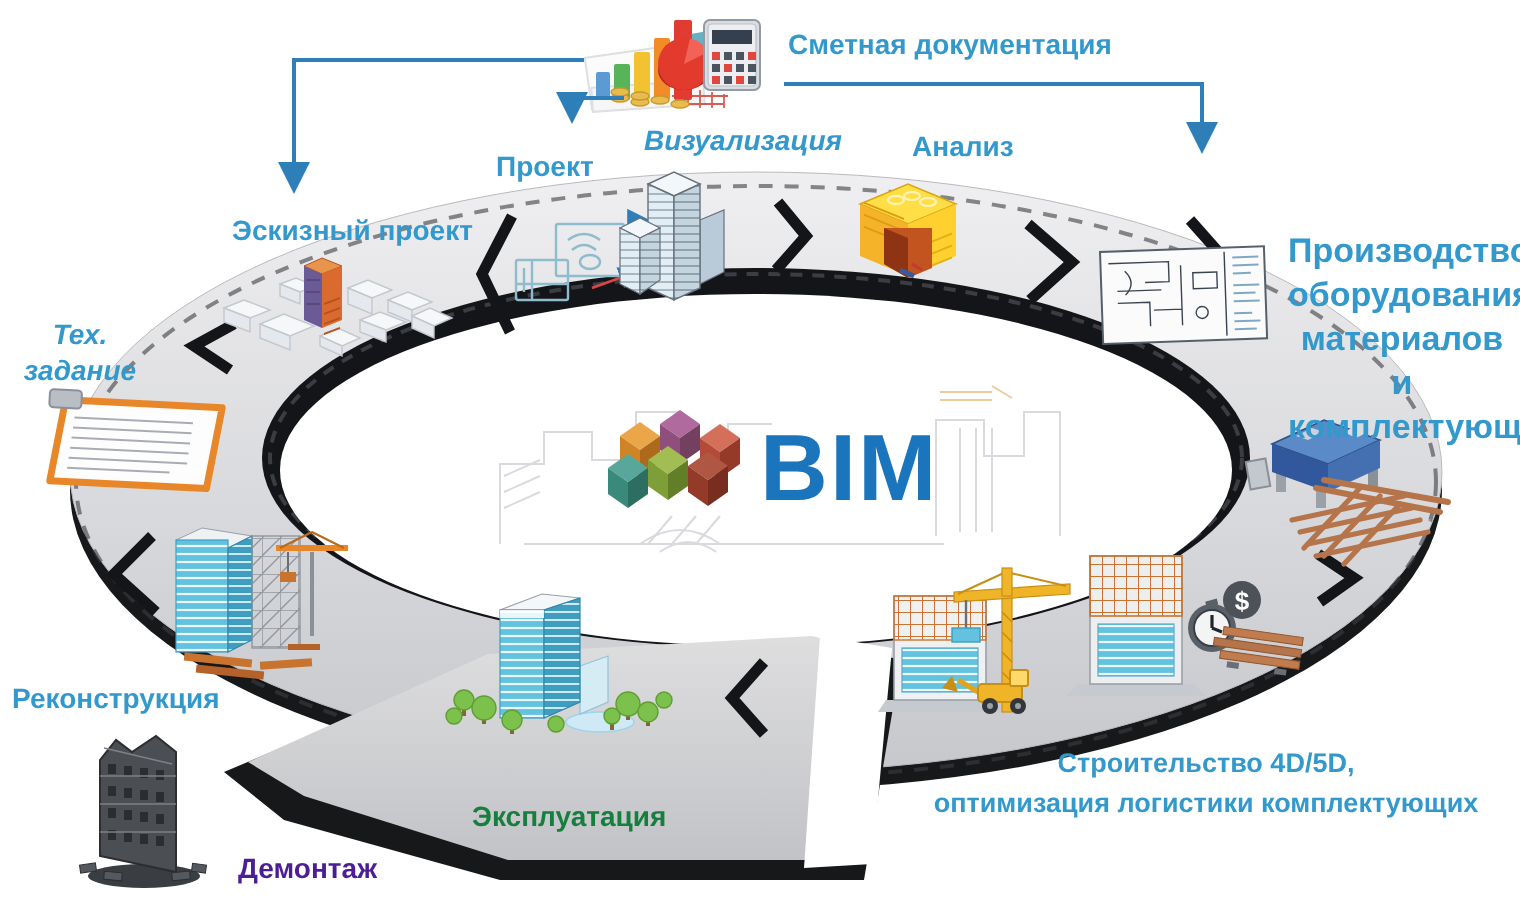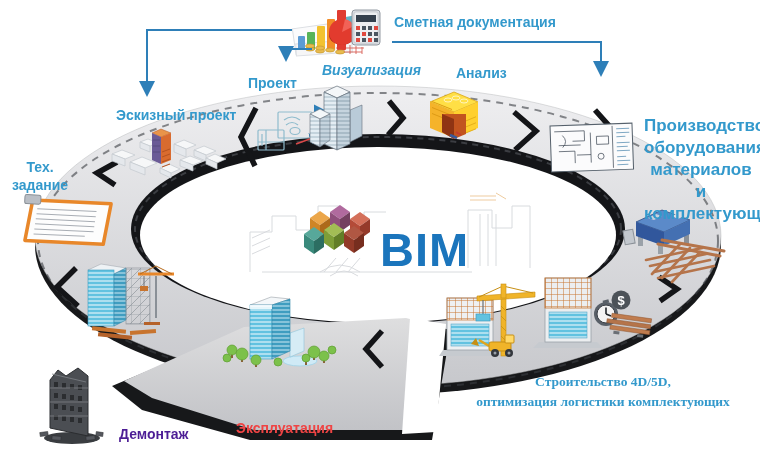--- a/index.html
+++ b/index.html
@@ -2,21 +2,21 @@
 <html><head>
 <meta charset="utf-8">
 <style>
   html,body{margin:0;padding:0;background:#fff;}
   #canvas{position:relative;width:760px;height:450px;background:#fff;overflow:hidden;
           font-family:"Liberation Sans",sans-serif;}
   #ring-svg{position:absolute;left:0;top:0;}
   .stage-label{position:absolute;font-weight:bold;font-size:14px;line-height:1.3;
                color:#3399cc;white-space:pre-line;}
   .al-center{text-align:center;}
-  #bim-title{position:absolute;left:380px;top:222px;font-size:47px;font-weight:bold;
+  #bim-title{position:absolute;left:380px;top:206px;font-size:47px;font-weight:bold;
              letter-spacing:1px;color:#1b75bc;}
 </style>
 </head>
 <body>
 
 <div id="canvas">
 
 <svg id="ring-svg" width="760" height="450" viewBox="0 0 760 450">
   <defs>
     <linearGradient id="gBand" x1="0" y1="0" x2="0" y2="1">
@@ -415,22 +415,23 @@
 
 <div class="stage-label" style="left: 394px; top: 13px; color: rgb(51, 153, 204);">Сметная документация</div>
 <div class="stage-label" style="left: 248px; top: 74px; color: rgb(51, 153, 204);">Проект</div>
 <div class="stage-label" style="left: 322px; top: 61px; color: rgb(51, 153, 204); font-style: italic;">Визуализация</div>
 <div class="stage-label" style="left: 456px; top: 64px; color: rgb(51, 153, 204);">Анализ</div>
 <div class="stage-label" style="left: 76px; top: 106px; color: rgb(51, 153, 204); margin-left: 40px;">Эскизный проект</div>
 <div class="stage-label al-center" style="left: 644px; top: 115px; width: 114px; font-size: 17px; color: rgb(51, 153, 204);">Производство
 оборудования,
 материалов и
 комплектующих</div>
-<div class="stage-label al-center" style="left: 0px; top: 158px; width: 80px; color: rgb(51, 153, 204);">Тех.
+<div class="stage-label al-center" style="left: 0px; top: 158px; width: 80px; color: rgb(51, 153, 204); font-style: italic;">Тех.
 задание</div>
-<div class="stage-label" style="left: 236px; top: 419px; color: #ef4444;">Эксплуатация</div>
+<div class="stage-label" style="left: 6px; top: 340px; color: rgb(51, 153, 204);">Реконструкция</div>
+<div class="stage-label" style="left: 236px; top: 399px; color: #15803d;">Эксплуатация</div>
 <div class="stage-label" style="left: 119px; top: 425px; color: #4c1d95;">Демонтаж</div>
-<div class="stage-label al-center" style="left: 448px; top: 372px; width: 310px; font-size: 13.5px; line-height: 1.5; color: rgb(51, 153, 204); font-family: Liberation Serif, serif;">Строительство 4D/5D,
+<div class="stage-label al-center" style="left: 448px; top: 372px; width: 310px; font-size: 13.5px; line-height: 1.5; color: rgb(51, 153, 204);">Строительство 4D/5D,
 оптимизация логистики комплектующих</div>
 
 <div id="bim-title" style="color: rgb(27, 117, 188);">BIM</div>
 
 </div>
 
 </body></html>

